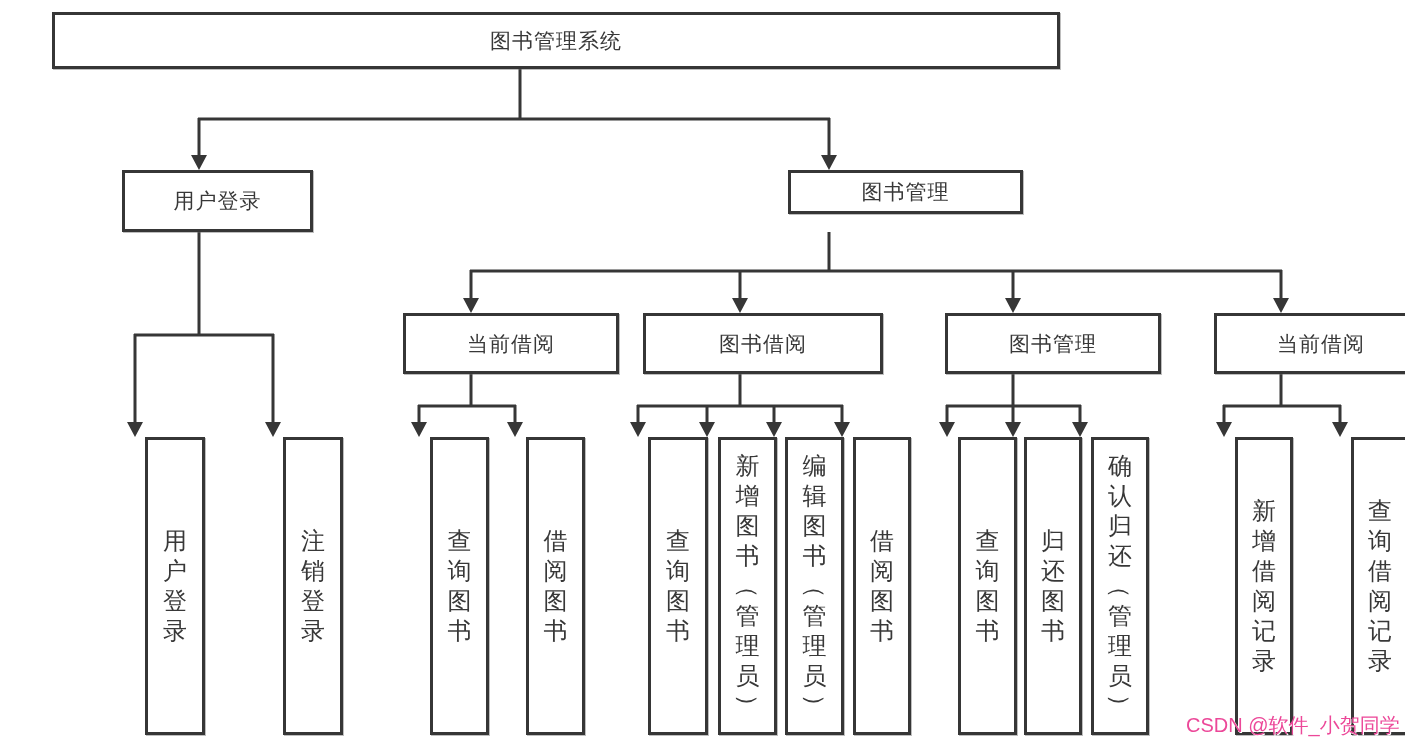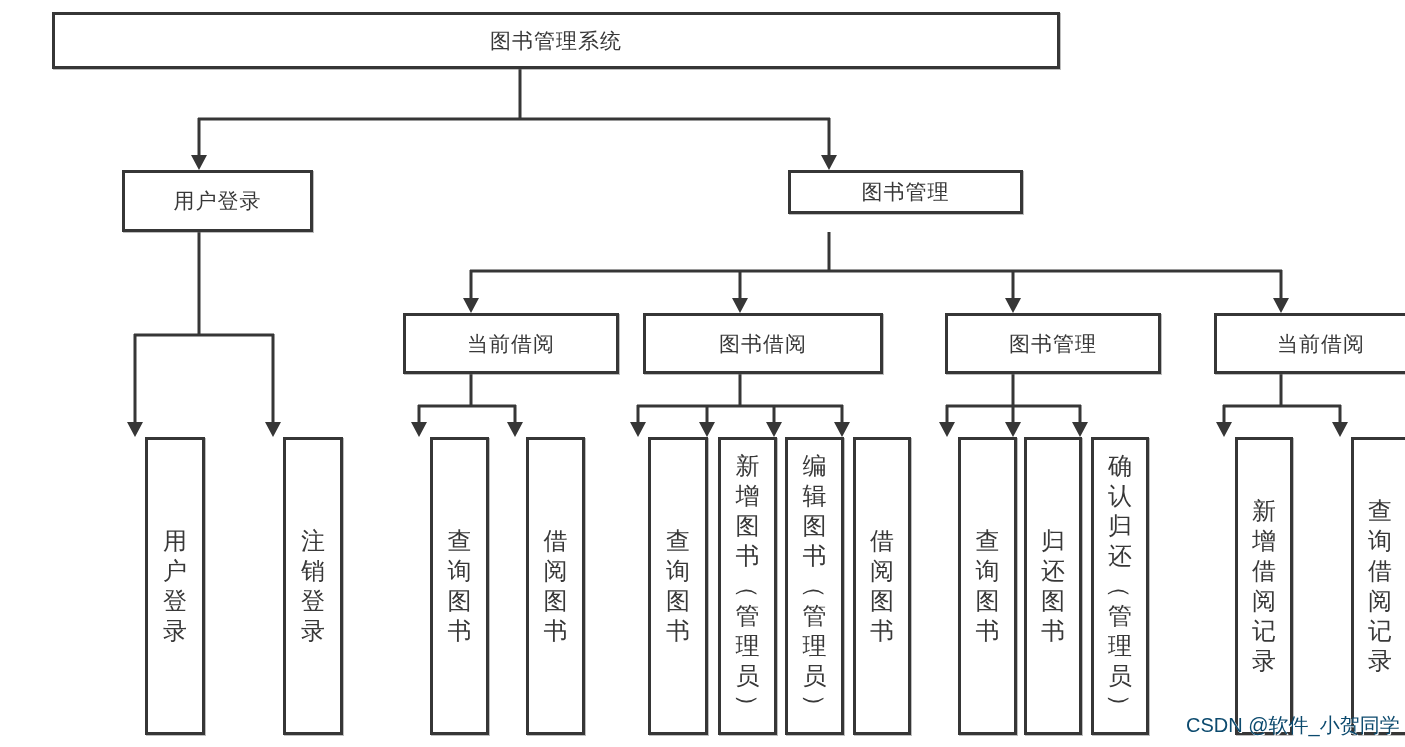--- a/index.html
+++ b/index.html
@@ -13,21 +13,21 @@
     border:3px solid #363636;display:flex;align-items:center;justify-content:center;
     box-shadow:1px 1px 0 rgba(110,110,110,.45);
     margin-left:40px;
   }
   .hbox{font-size:21px;letter-spacing:1px;white-space:nowrap;}
   .vbox{flex-direction:column;font-size:24px;}
   .vchar{display:block;height:30px;line-height:30px;width:100%;text-align:center;}
   .vchar.rot{transform:rotate(90deg);}
   .watermark{
     position:absolute;left:1186px;top:712px;z-index:5;font-size:20px;
-    color:#0c4a6e;white-space:nowrap;text-shadow:1px 1px 0 #ffffff;
+    color:#ec4899;white-space:nowrap;text-shadow:1px 1px 0 #ffffff;
   }
 </style>
 </head>
 <body>
 
 <div class="canvas">
 
   <svg class="connectors" width="1405" height="747" viewBox="0 0 1405 747">
     <path fill="none" stroke="#363636" stroke-width="3" d="
       M520 68 V119

